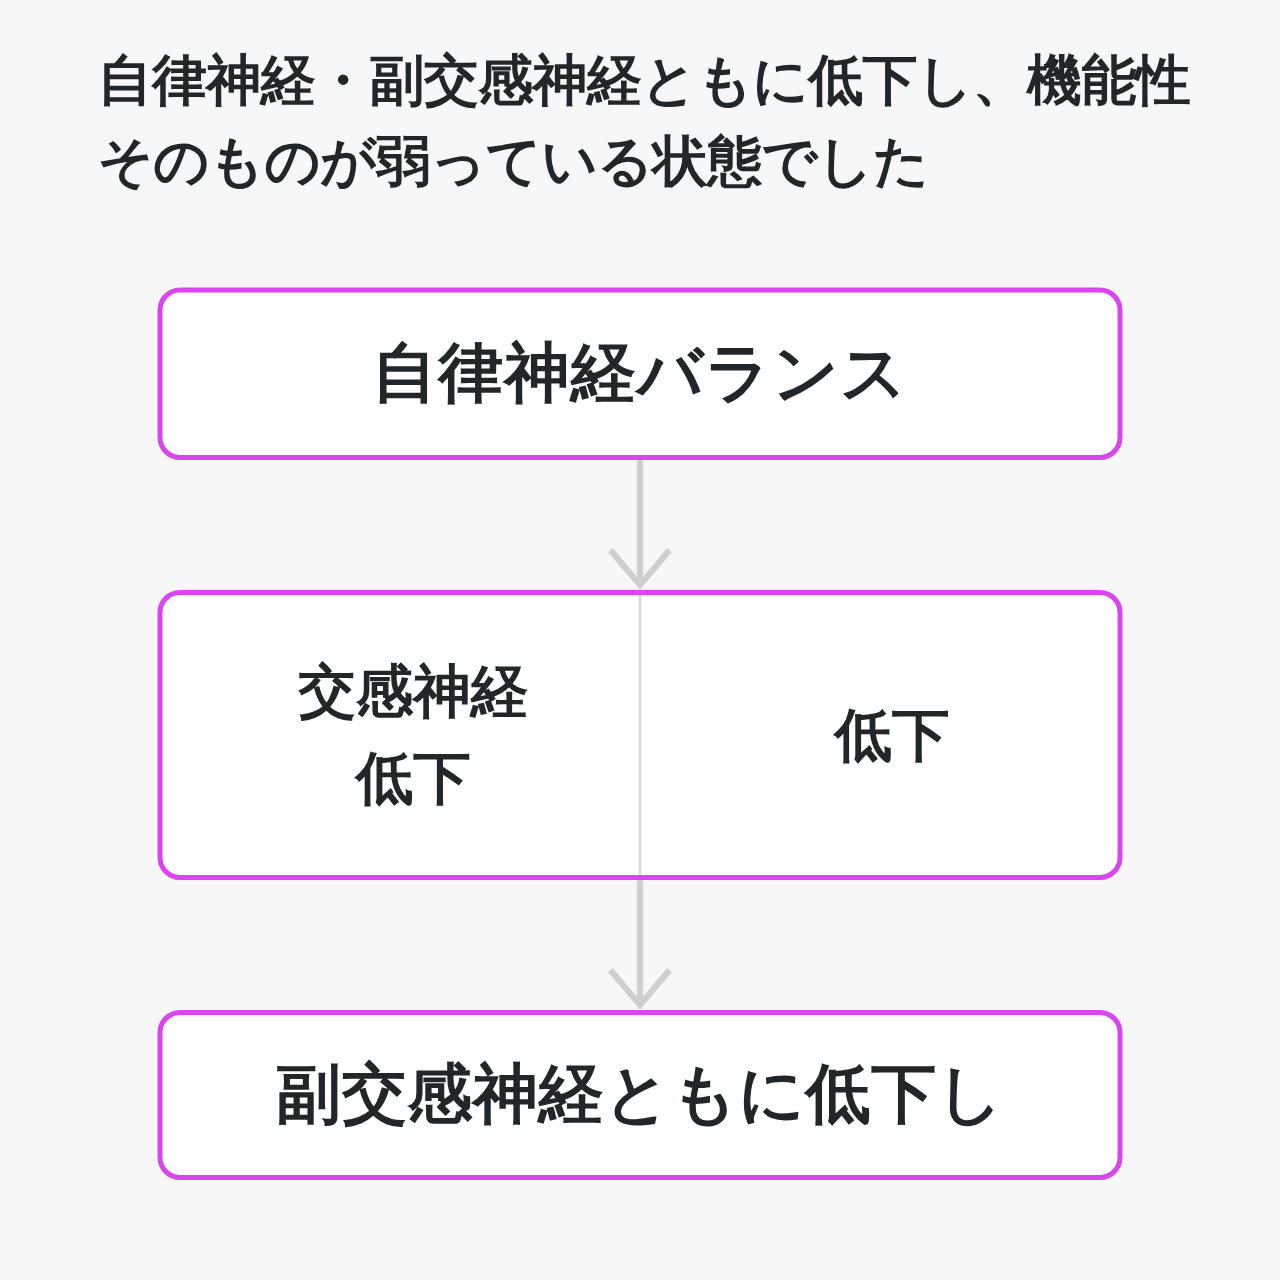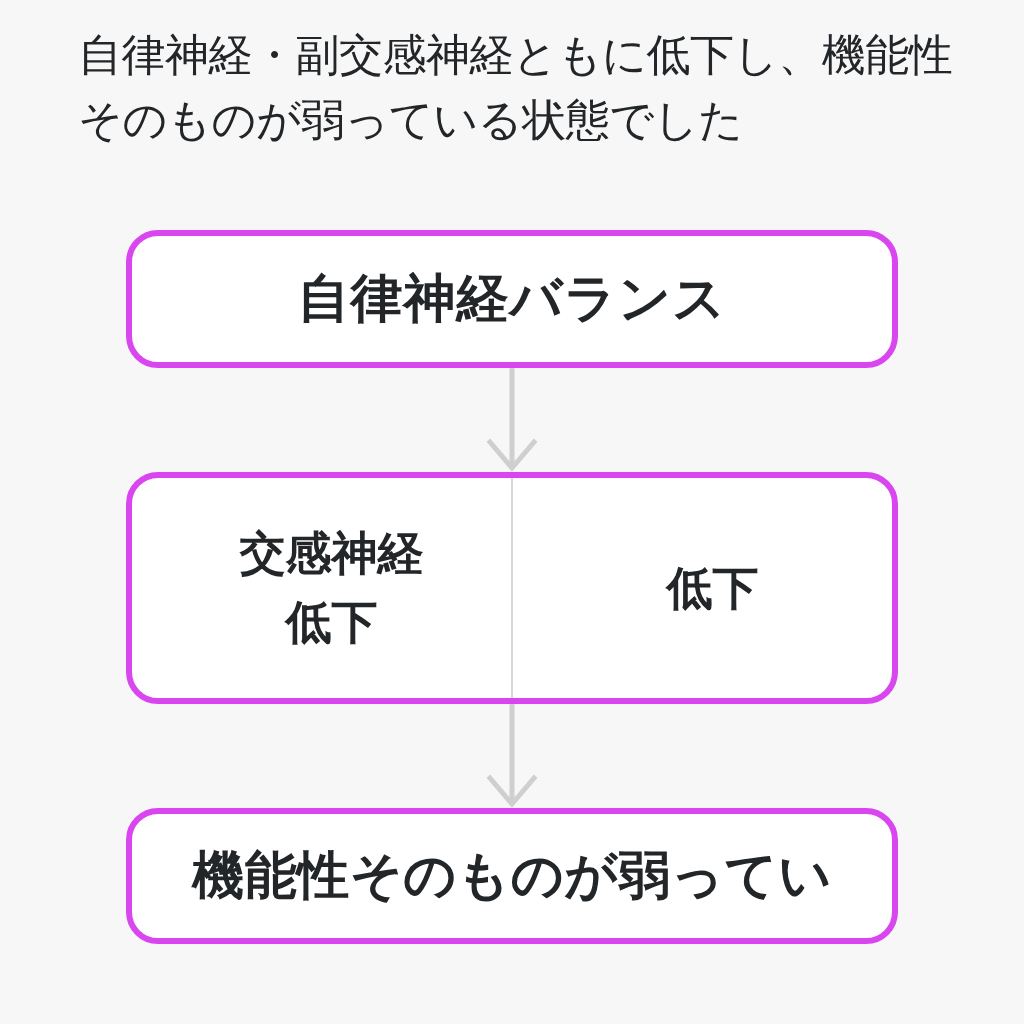--- a/index.html
+++ b/index.html
@@ -19,42 +19,42 @@
     position: relative;
     width: 1024px;
     height: 1024px;
     background: #f7f7f7;
   }
 
   
   .headline {
     position: absolute;
     left: 78px;
-    top: 22px;
+    top: 32px;
     width: 890px;
     font-size: 44px;
-    font-weight: 400;
+    font-weight: 700;
     line-height: 1.48;
     letter-spacing: -0.5px;
     color: #232629;
     text-rendering: optimizeLegibility;
   }
 
   
   .flow {
     position: absolute;
     left: 126px;
     top: 230px;
     width: 772px;
   }
 
   .node {
     background: #ffffff;
-    border: 6px solid #d946ef;
-    border-radius: 32px;
+    border: 4px solid #d946ef;
+    border-radius: 18px;
     box-sizing: border-box;
     display: flex;
     align-items: center;
     justify-content: center;
     color: #232629;
     font-weight: 700;
   }
 
   .node-top {
     height: 138px;
@@ -148,17 +148,17 @@
     </div>
 
     <div class="connector">
       <svg width="60" height="104" viewBox="0 0 60 104">
         <line x1="30" y1="0" x2="30" y2="100" stroke="#cfcfcf" stroke-width="5"></line>
         <polyline points="8,74 30,100 52,74" fill="none" stroke="#cfcfcf" stroke-width="5" stroke-linecap="square" stroke-linejoin="miter"></polyline>
       </svg>
     </div>
 
     <div class="node node-bottom">
-      <span>機能性そのものが弱ってい</span>
+      <span>副交感神経ともに低下し</span>
     </div>
 
   </div>
 </div>
 
 </body></html>

